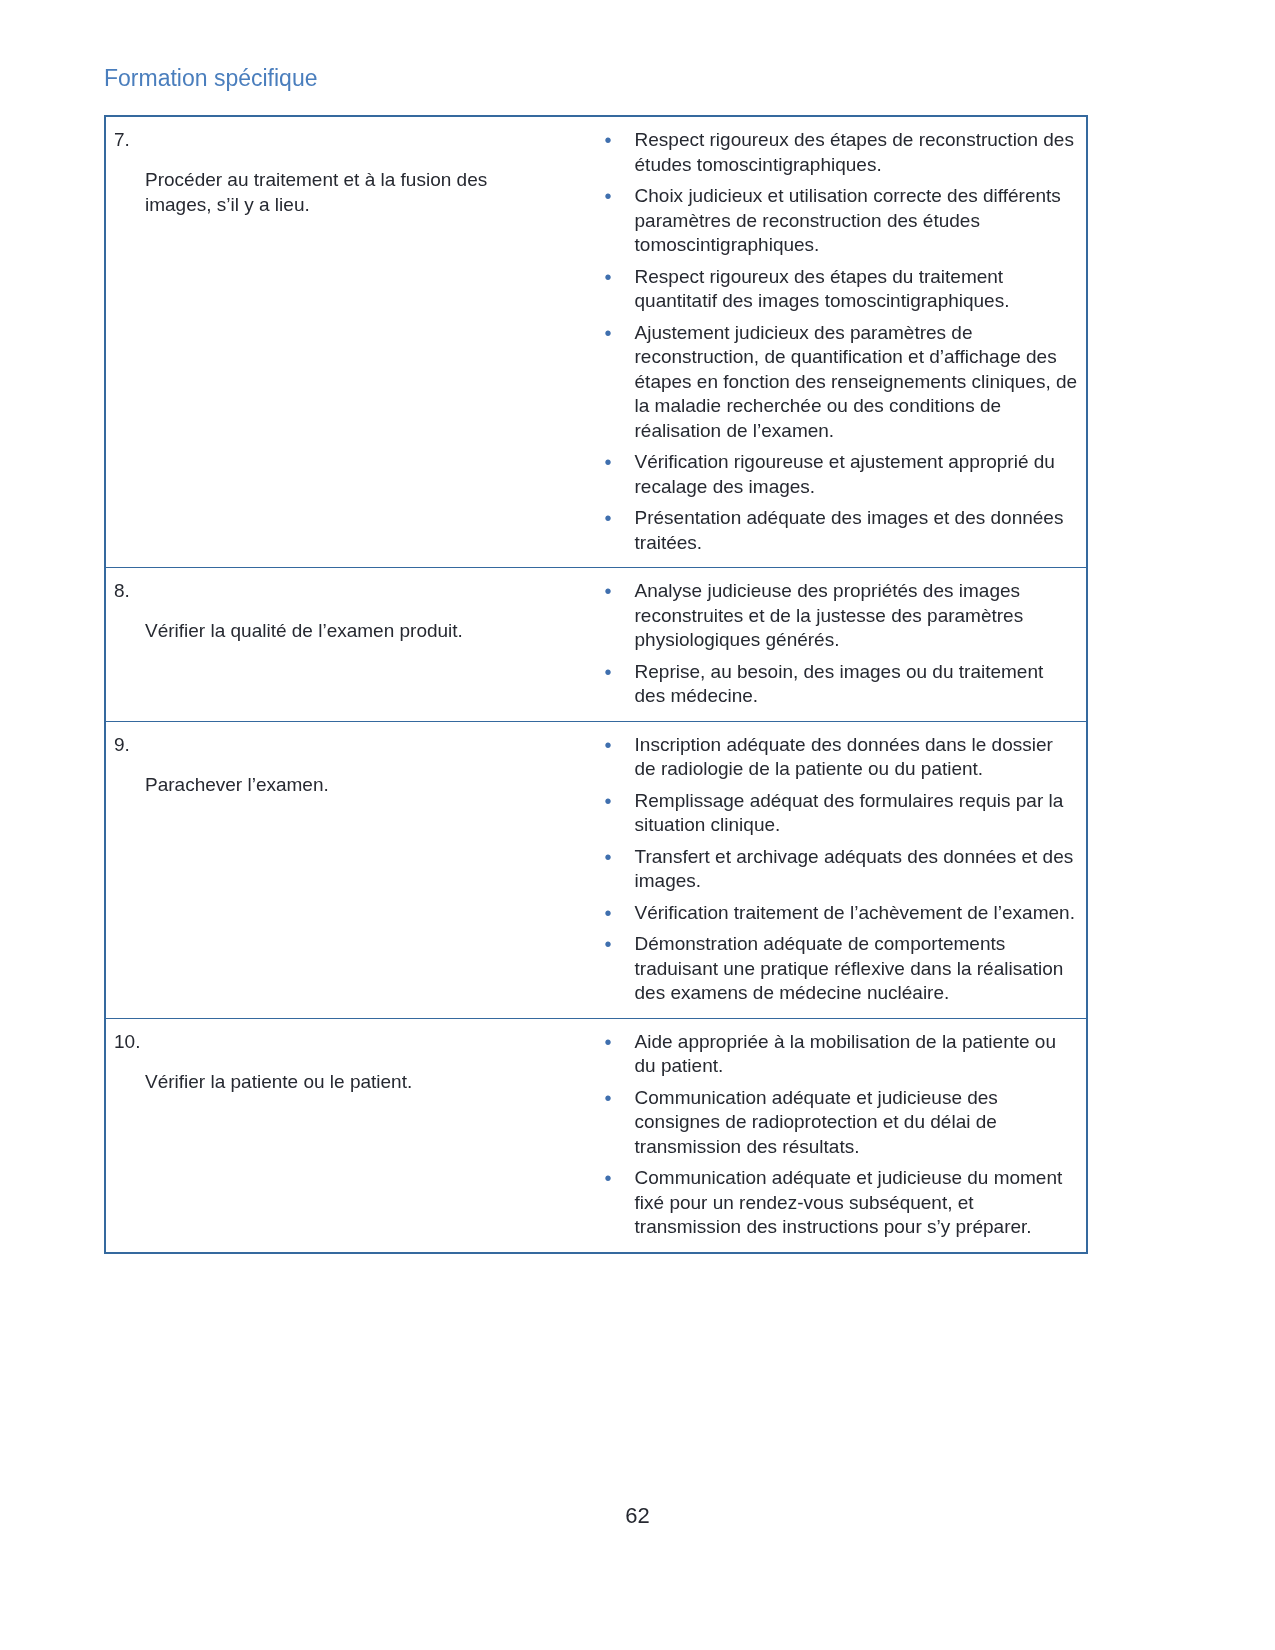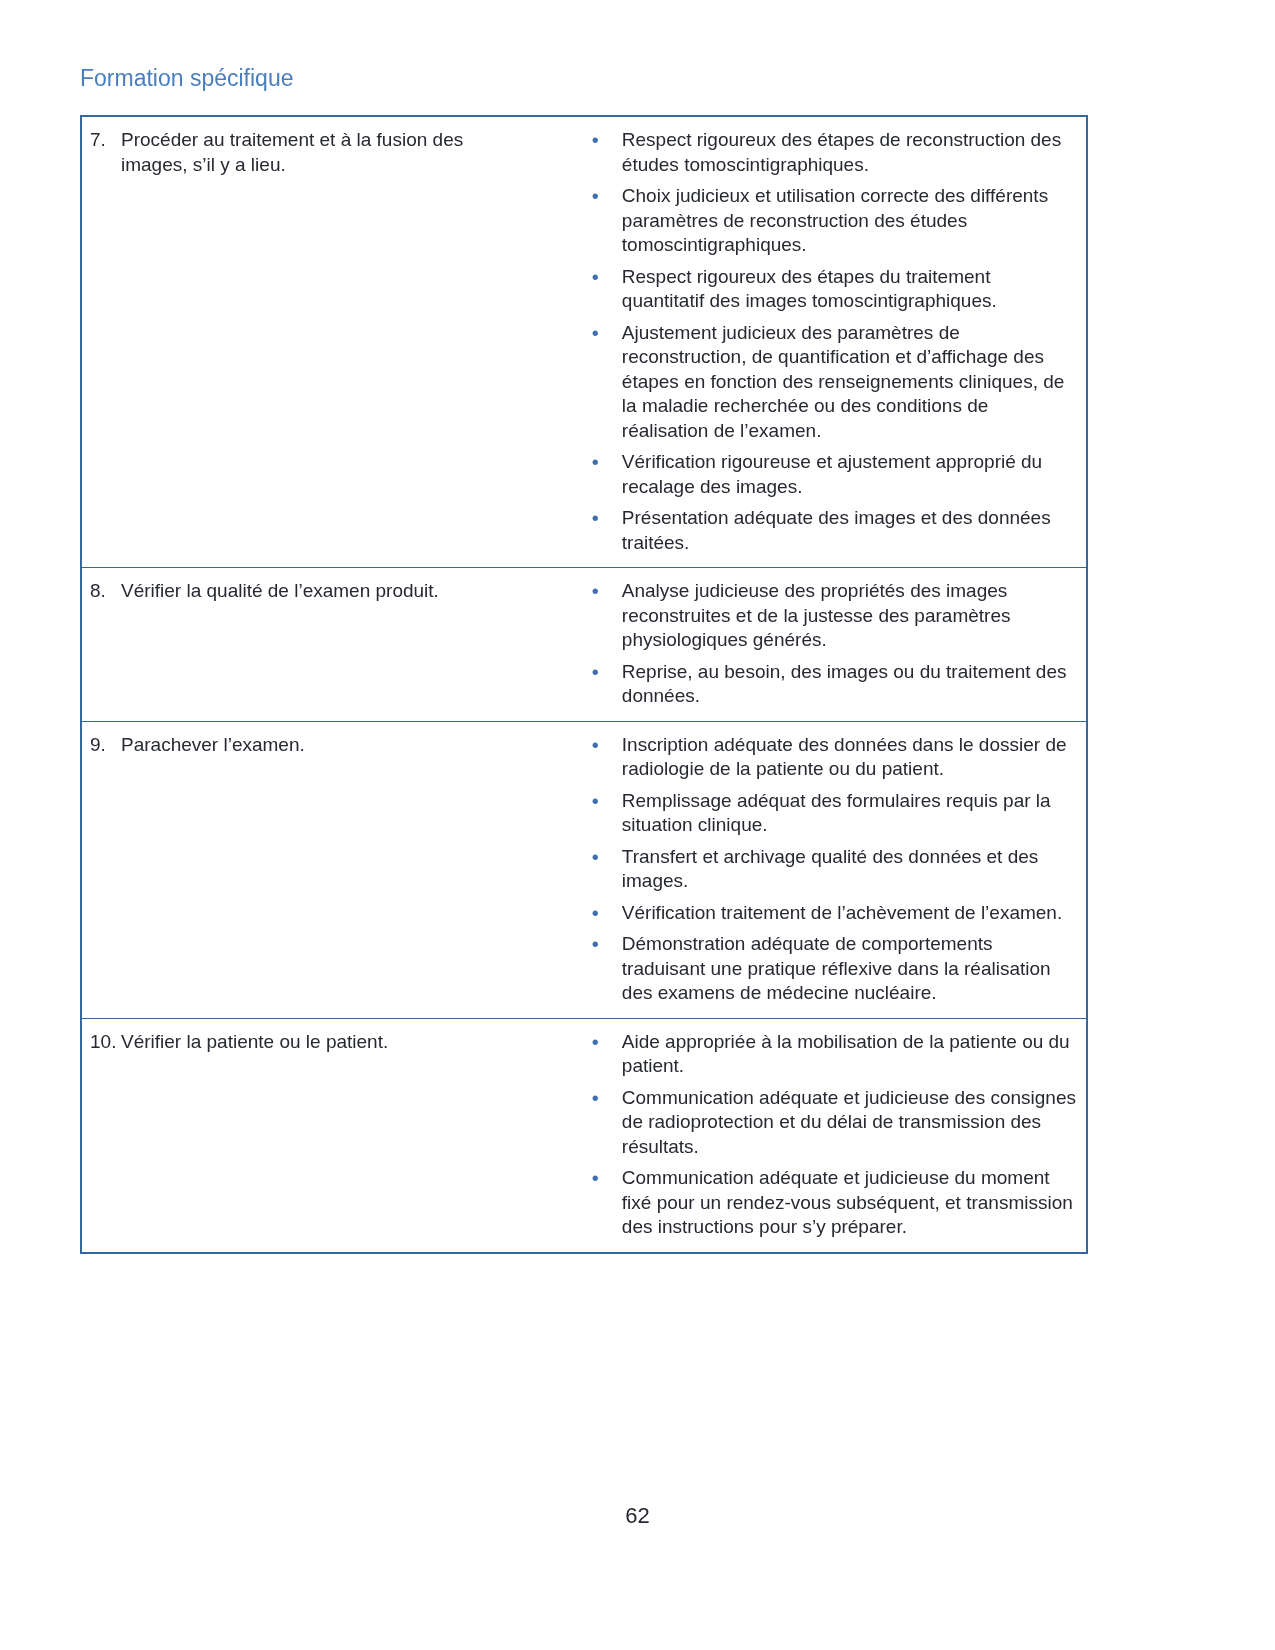--- a/index.html
+++ b/index.html
@@ -16,21 +16,21 @@
     width:1275px;
   }
   .page{
     position:relative;
     width:1275px;
     height:1650px;
     background:#ffffff;
     overflow:hidden;
   }
   .content{
-    padding:64px 187px 0 80px;
+    padding:64px 187px 0 104px;
   }
   .section-header{
     color:var(--accent);
     font-size:23px;
     line-height:28px;
     margin:0 0 23px 0;
     font-weight:400;
   }
   table.objectives{
     width:100%;
@@ -48,21 +48,21 @@
   }
   td.obj-cell{
     width:47%;
     padding:11px 20px 12px 8px;
   }
   td.bullets-cell{
     padding:11px 8px 12px 38px;
   }
   .obj-wrap{display:flex;}
   .obj-num{flex:0 0 31px;}
-  .obj-text{flex:1;}
+  .obj-text{flex:1;margin-top:40px;}
   ul.bullet-list{
     margin:0;
     padding:0;
     list-style:none;
   }
   ul.bullet-list li{
     display:flex;
     margin:0 0 7px 0;
   }
   ul.bullet-list li:last-child{margin-bottom:0;}
@@ -136,21 +136,21 @@
               </div>
             </td>
             <td class="bullets-cell">
               <ul class="bullet-list">
                 <li>
                   <span class="dot">•</span>
                   <span class="bullet-text">Analyse judicieuse des propriétés des images reconstruites et de la justesse des paramètres physiologiques générés.</span>
                 </li>
                 <li>
                   <span class="dot">•</span>
-                  <span class="bullet-text">Reprise, au besoin, des images ou du traitement des données.</span>
+                  <span class="bullet-text">Reprise, au besoin, des images ou du traitement des médecine.</span>
                 </li>
               </ul>
             </td>
           </tr>
           <tr>
             <td class="obj-cell">
               <div class="obj-wrap">
                 <span class="obj-num">9.</span>
                 <span class="obj-text">Parachever l’examen.</span>
               </div>
@@ -160,21 +160,21 @@
                 <li>
                   <span class="dot">•</span>
                   <span class="bullet-text">Inscription adéquate des données dans le dossier de radiologie de la patiente ou du patient.</span>
                 </li>
                 <li>
                   <span class="dot">•</span>
                   <span class="bullet-text">Remplissage adéquat des formulaires requis par la situation clinique.</span>
                 </li>
                 <li>
                   <span class="dot">•</span>
-                  <span class="bullet-text">Transfert et archivage qualité des données et des images.</span>
+                  <span class="bullet-text">Transfert et archivage adéquats des données et des images.</span>
                 </li>
                 <li>
                   <span class="dot">•</span>
                   <span class="bullet-text">Vérification traitement de l’achèvement de l’examen.</span>
                 </li>
                 <li>
                   <span class="dot">•</span>
                   <span class="bullet-text">Démonstration adéquate de comportements traduisant une pratique réflexive dans la réalisation des examens de médecine nucléaire.</span>
                 </li>
               </ul>

